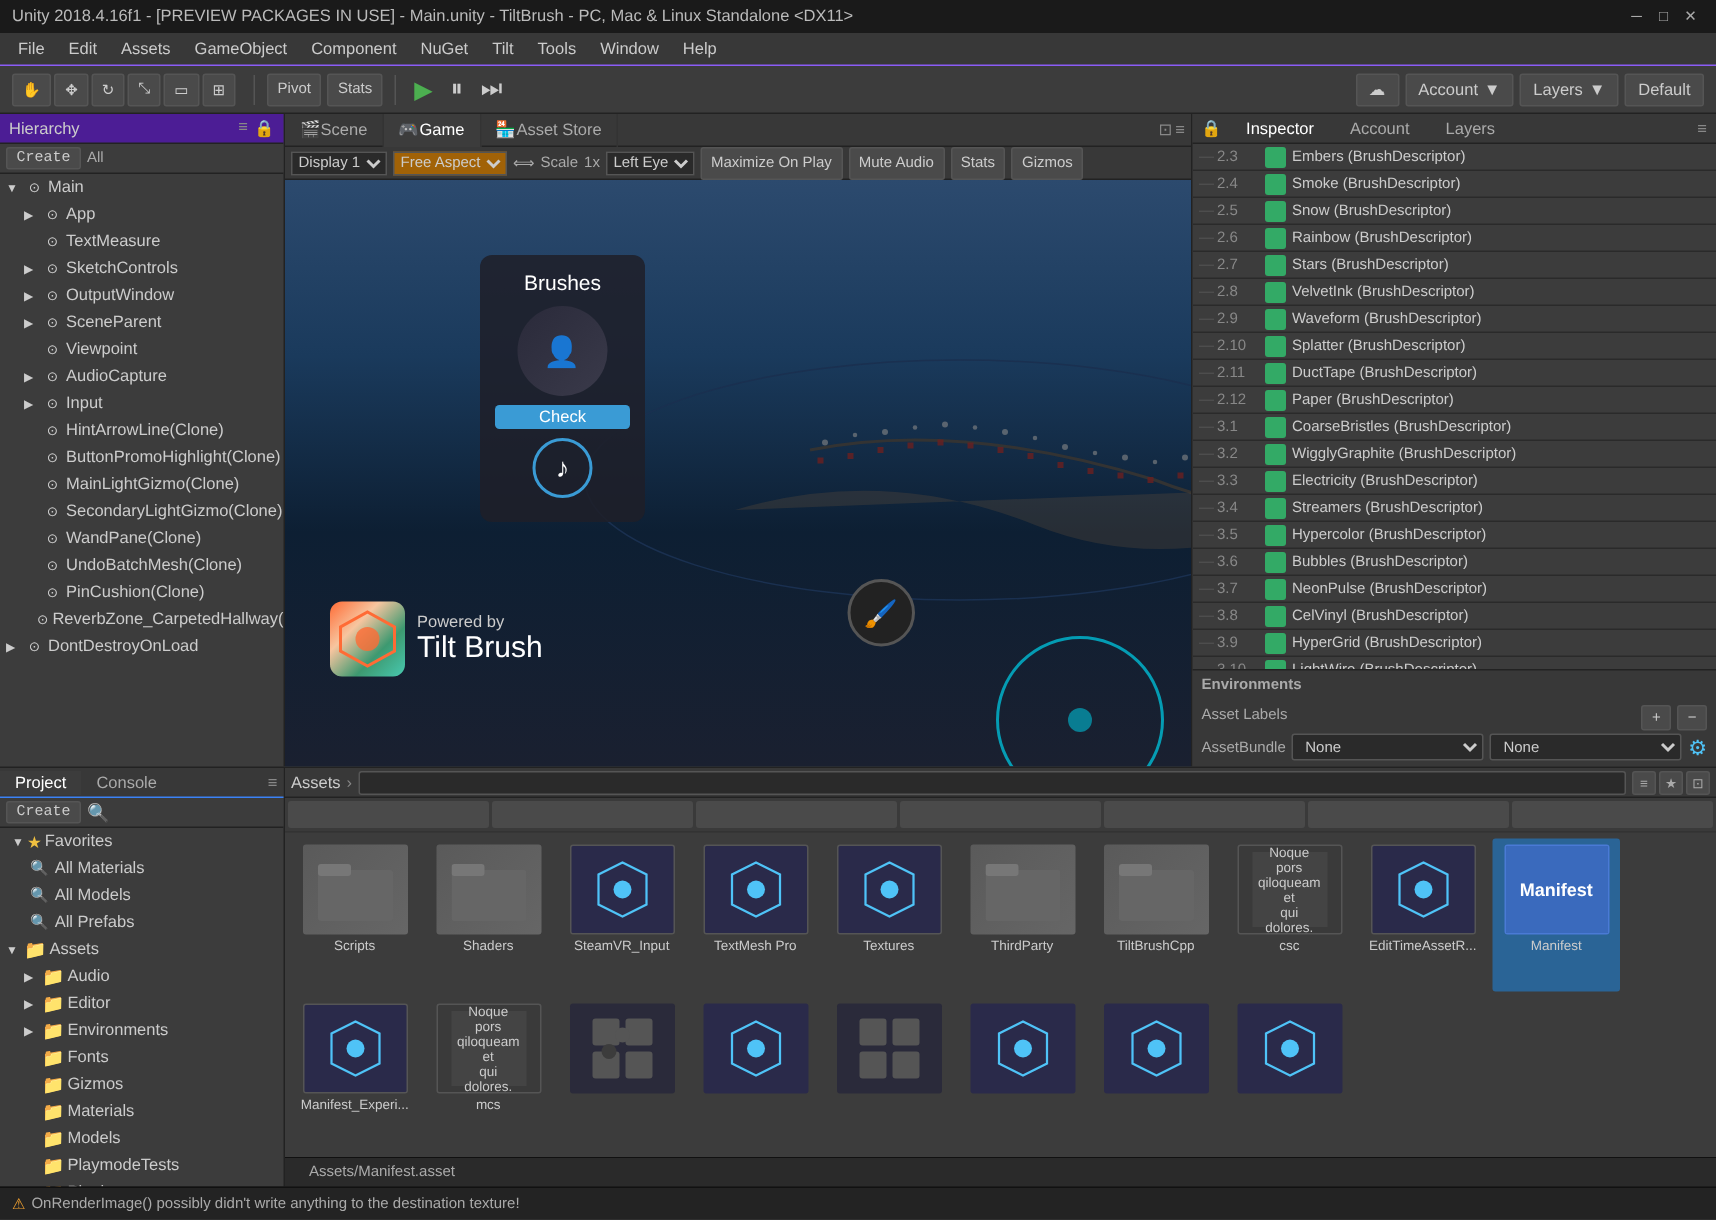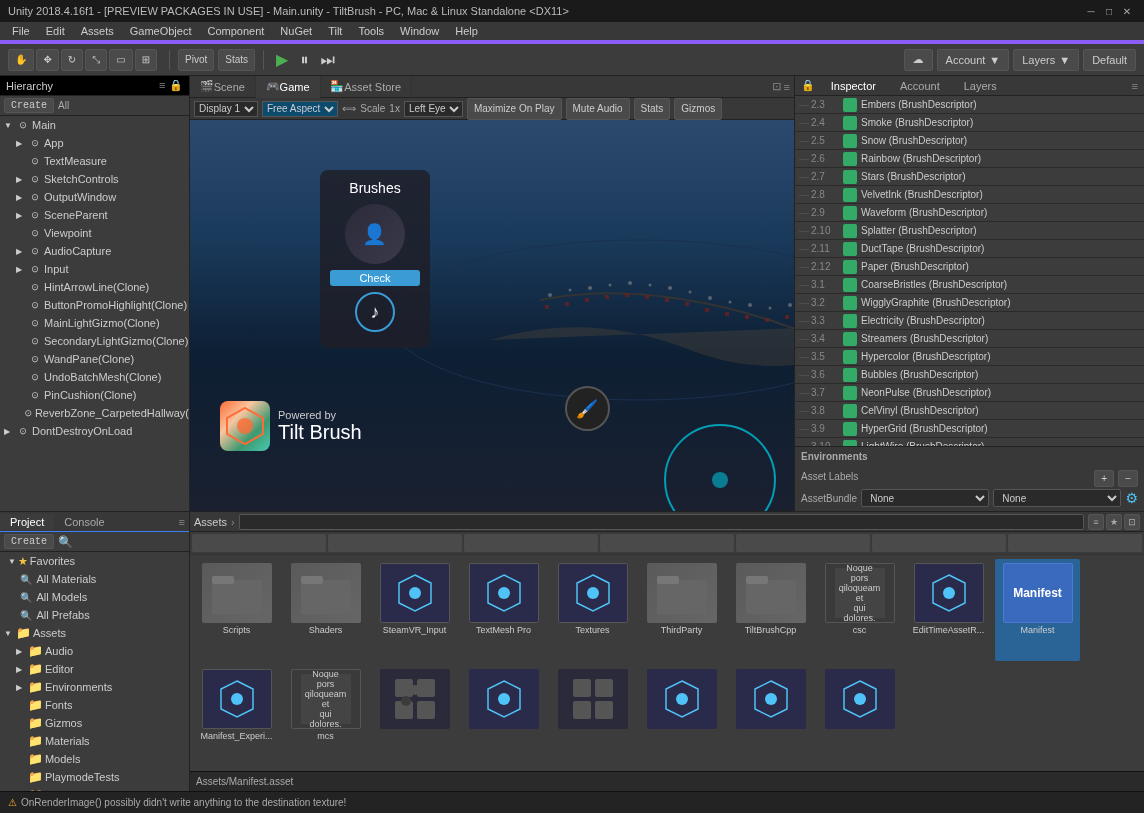--- a/index.html
+++ b/index.html
@@ -4,41 +4,41 @@
   <style>
     * { margin: 0; padding: 0; box-sizing: border-box; }
     body { width: 1144px; height: 813px; overflow: hidden; font-family: 'Segoe UI', Arial, sans-serif; font-size: 11px; background: #3c3c3c; color: #ddd; }
     
     
     #title-bar { background: #1a1a1a; height: 22px; display: flex; align-items: center; padding: 0 8px; color: #ccc; font-size: 11px; }
     #title-bar .win-controls { display: flex; gap: 0; }
     #title-bar .win-btn { width: 18px; height: 18px; display: flex; align-items: center; justify-content: center; cursor: pointer; font-size: 10px; color: #aaa; }
     
     
-    #menu-bar { background: #383838; height: 22px; display: flex; align-items: center; padding: 0 4px; border-bottom: 4px solid #8b5cf6; }
+    #menu-bar { background: #383838; height: 22px; display: flex; align-items: center; padding: 0 4px; border-bottom: 1px solid #8b5cf6; }
     #menu-bar .menu-item { padding: 2px 8px; cursor: pointer; color: #ccc; font-size: 11px; border-radius: 2px; }
     
     
     #toolbar { background: #3c3c3c; height: 32px; display: flex; align-items: center; padding: 0 8px; gap: 4px; border-bottom: 1px solid #222; }
     .toolbar-group { display: flex; align-items: center; gap: 2px; margin-right: 4px; }
     .toolbar-btn { background: #4a4a4a; border: 1px solid #555; border-radius: 2px; color: #ccc; padding: 2px 6px; font-size: 10px; cursor: pointer; height: 22px; display: flex; align-items: center; gap: 2px; }
     .toolbar-separator { width: 1px; height: 20px; background: #555; margin: 0 4px; }
     .play-btn { background: transparent; border: none; color: #ccc; font-size: 16px; cursor: pointer; padding: 0 4px; }
     .play-btn.active { color: #4CAF50; }
     
     
     .top-right-btns { margin-left: auto; display: flex; gap: 4px; }
     .account-btn { background: #4a4a4a; border: 1px solid #555; border-radius: 2px; color: #ccc; padding: 2px 8px; font-size: 11px; cursor: pointer; height: 22px; display: flex; align-items: center; gap: 4px; }
     
     
     #status-bar { background: #232323; height: 22px; display: flex; align-items: center; padding: 0 8px; color: #aaa; font-size: 10px; border-top: 1px solid #111; }
     
     
     #hierarchy-panel { width: 190px; background: #3c3c3c; border-right: 1px solid #222; display: flex; flex-direction: column; }
-    .panel-header { background: #000000; height: 20px; display: flex; align-items: center; padding: 0 6px; border-bottom: 1px solid #222; font-size: 11px; color: #ccc; gap: 16px; }
+    .panel-header { background: #4c1d95; height: 20px; display: flex; align-items: center; padding: 0 6px; border-bottom: 1px solid #222; font-size: 11px; color: #ccc; gap: 16px; }
     .panel-toolbar { background: #3c3c3c; height: 20px; display: flex; align-items: center; padding: 0 4px; border-bottom: 1px solid #222; gap: 4px; }
     .panel-content { flex: 1; overflow-y: auto; overflow-x: hidden; }
     .tree-item { display: flex; align-items: center; height: 18px; padding-left: 4px; cursor: pointer; color: #ccc; font-size: 11px; white-space: nowrap; }
     .tree-item .arrow { width: 12px; font-size: 8px; }
     .tree-item .icon { width: 14px; height: 14px; margin-right: 2px; display: flex; align-items: center; justify-content: center; font-size: 9px; }
     .indent1 { padding-left: 16px; }
     
     
     #scene-area { flex: 1; display: flex; flex-direction: column; }
     #scene-tabs { background: #383838; height: 22px; display: flex; align-items: center; border-bottom: 1px solid #222; }
@@ -105,21 +105,21 @@
     .asset-label-select { background: #2a2a2a; border: 1px solid #555; border-radius: 2px; color: #ccc; padding: 1px 4px; font-size: 10px; flex: 1; height: 18px; }
     
     
     ::-webkit-scrollbar { width: 6px; height: 6px; }
     ::-webkit-scrollbar-track { background: #2a2a2a; }
     ::-webkit-scrollbar-thumb { background: #555; border-radius: 3px; }
     
     .create-btn { background: #4a4a4a; border: 1px solid #555; border-radius: 2px; color: #ccc; padding: 1px 6px; font-size: 10px; cursor: pointer; font-family: Liberation Mono, monospace; }
     .or-all { font-size: 10px; color: #aaa; cursor: pointer; }
     
-    .assets-path { background: #2a2a2a; height: 20px; display: flex; align-items: center; padding: 0 6px; font-size: 10px; color: #aaa; border-top: 1px solid #111; }
+    .assets-path { background: #2a2a2a; height: 20px; display: flex; align-items: center; padding: 0 16px; font-size: 10px; color: #aaa; border-top: 1px solid #111; }
     .manifest-thumb { background: linear-gradient(135deg, #3a7bd5, #3a9bd5); }
 
     .top-wrapper { display: flex; flex-direction: column; height: calc(813px - 22px - 22px - 32px); }
     
     .scene-insp-row { display: flex; flex: 1; overflow: hidden; }
   </style>
 </head>
 <body>
 
 <div id="title-bar">
@@ -301,21 +301,21 @@
         <div style="margin-left:auto;display:flex;align-items:center;gap:2px;padding-right:4px;">
           <span style="color:#888;cursor:pointer;">⊡</span>
           <span style="color:#888;cursor:pointer;">≡</span>
         </div>
       </div>
 
       <div id="scene-toolbar">
         <select style="background:#2a2a2a;border:1px solid #555;color:#ccc;font-size:10px;height:16px;">
           <option>Display 1</option>
         </select>
-        <select style="background:#0c4a6e;border:1px solid #555;color:#ccc;font-size:10px;height:16px;">
+        <select style="background:#a16207;border:1px solid #555;color:#ccc;font-size:10px;height:16px;">
           <option>Free Aspect</option>
         </select>
         <span>⟺</span>
         <span>Scale</span>
         <span>1x</span>
         <select style="background:#2a2a2a;border:1px solid #555;color:#ccc;font-size:10px;height:16px;">
           <option>Left Eye</option>
         </select>
         <button class="toolbar-btn">Maximize On Play</button>
         <button class="toolbar-btn">Mute Audio</button>

